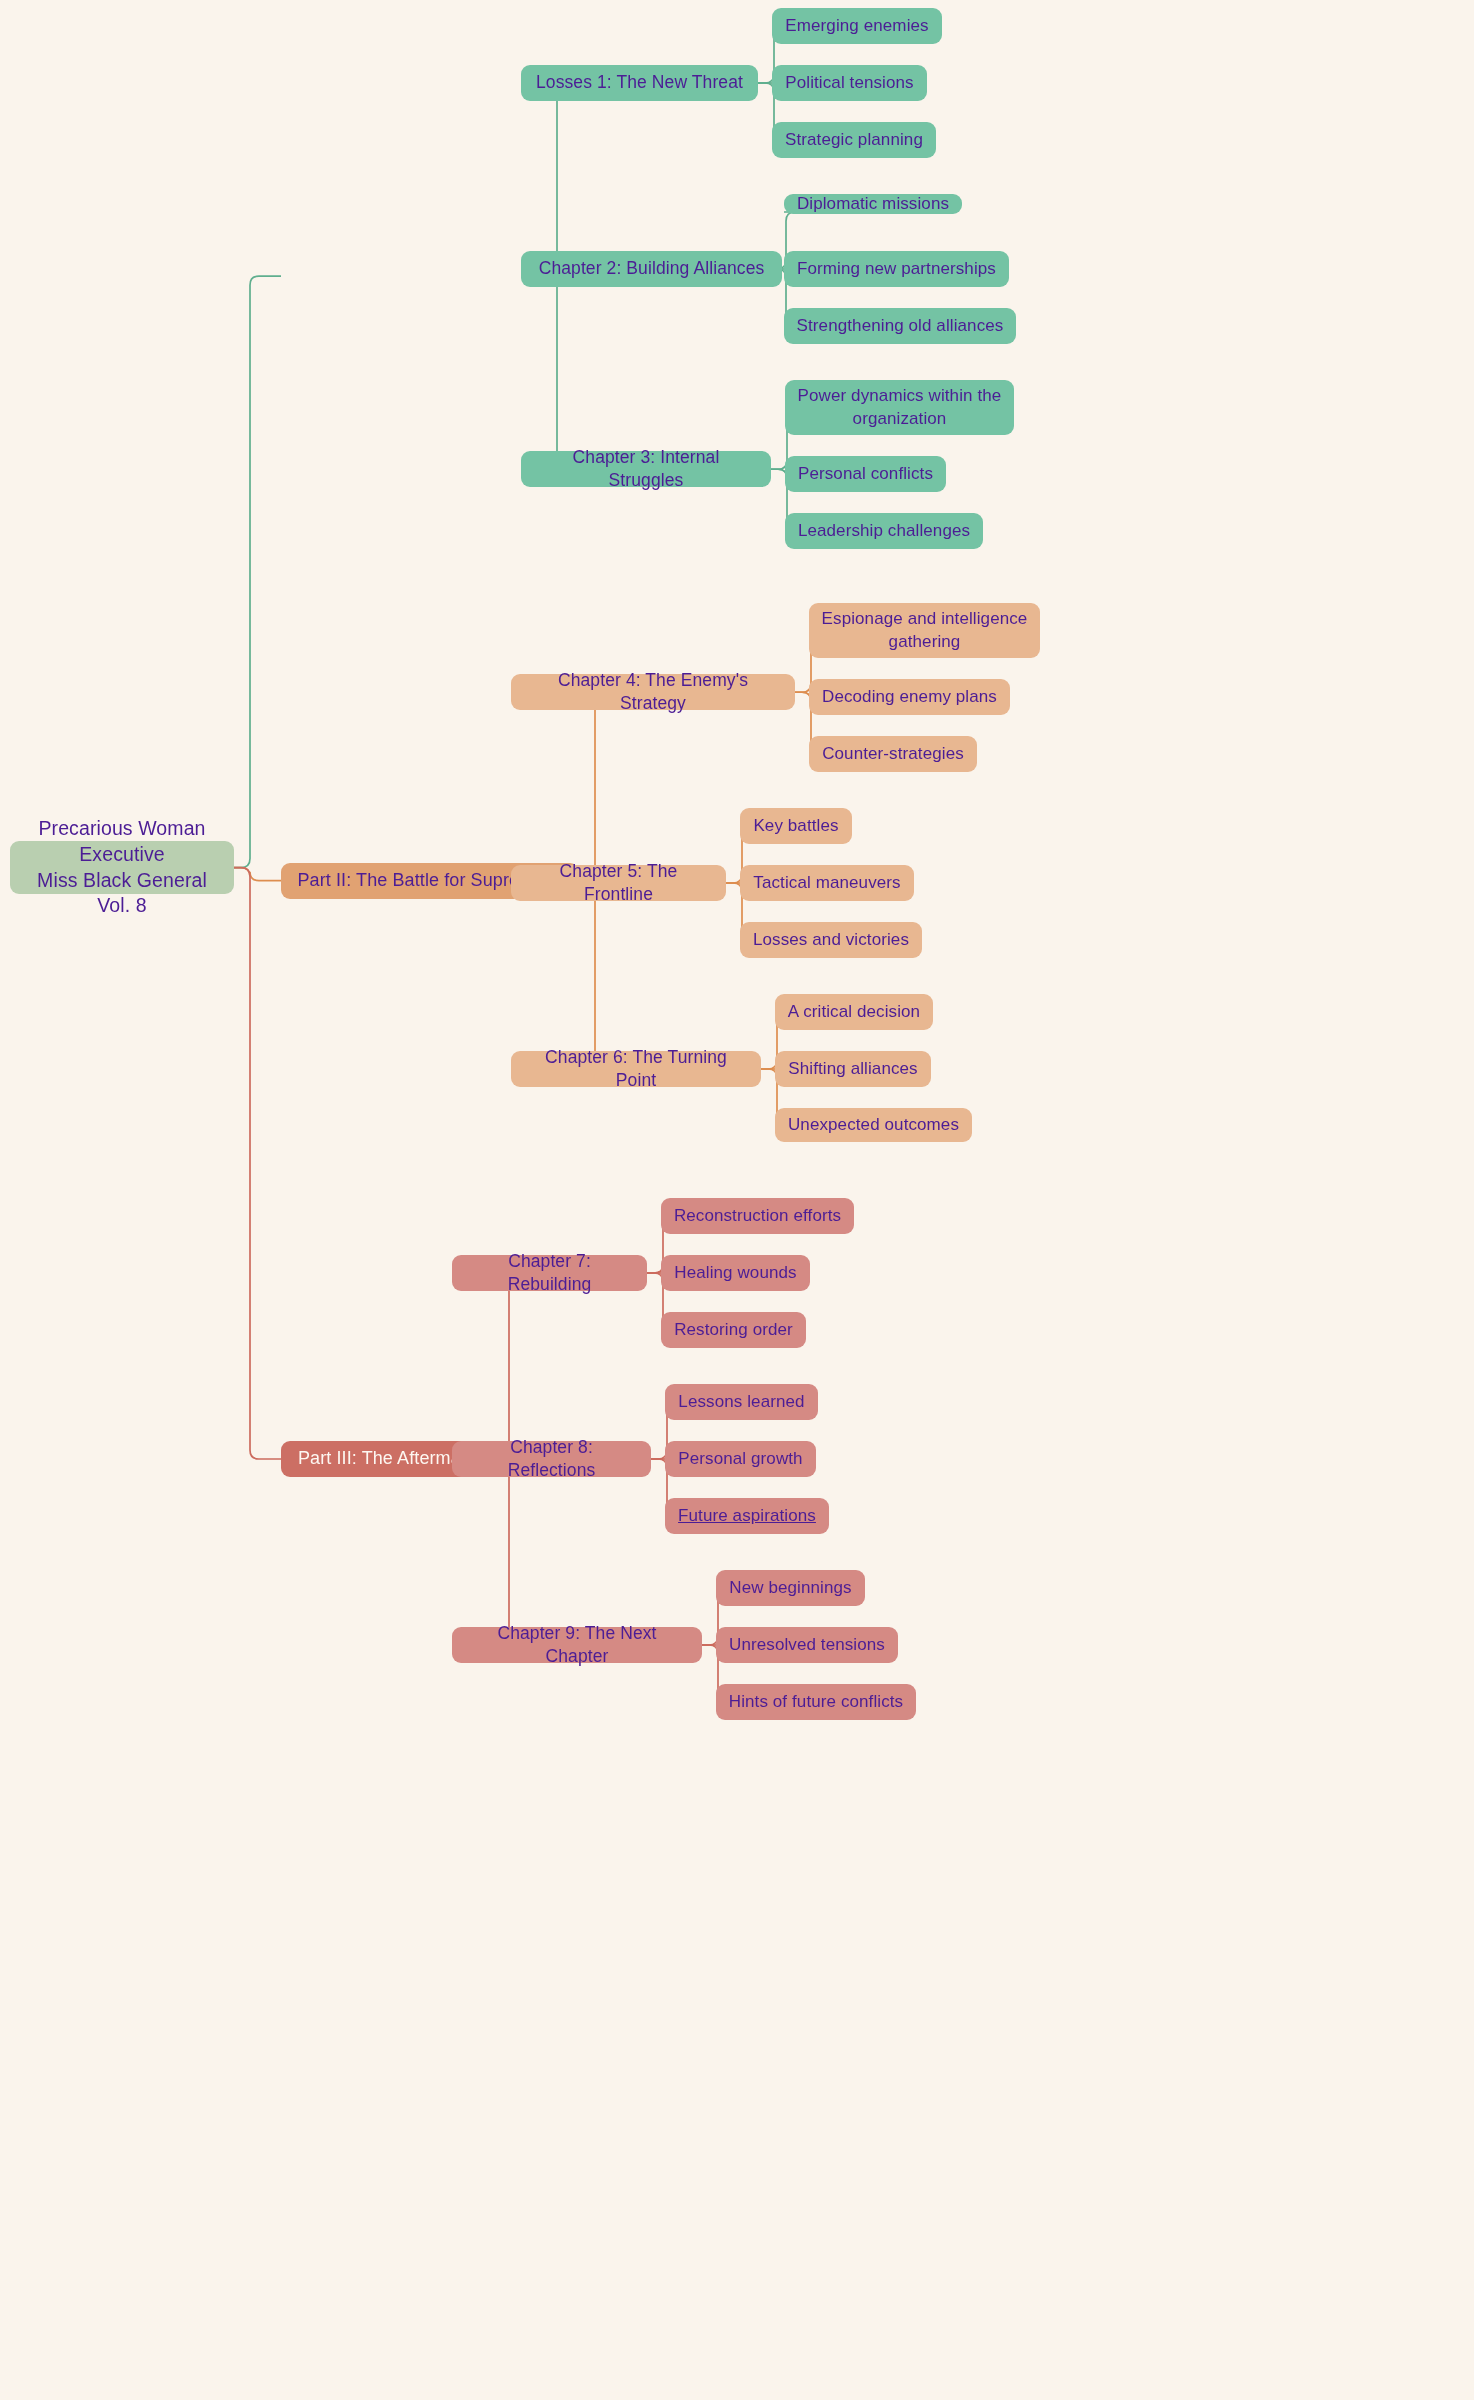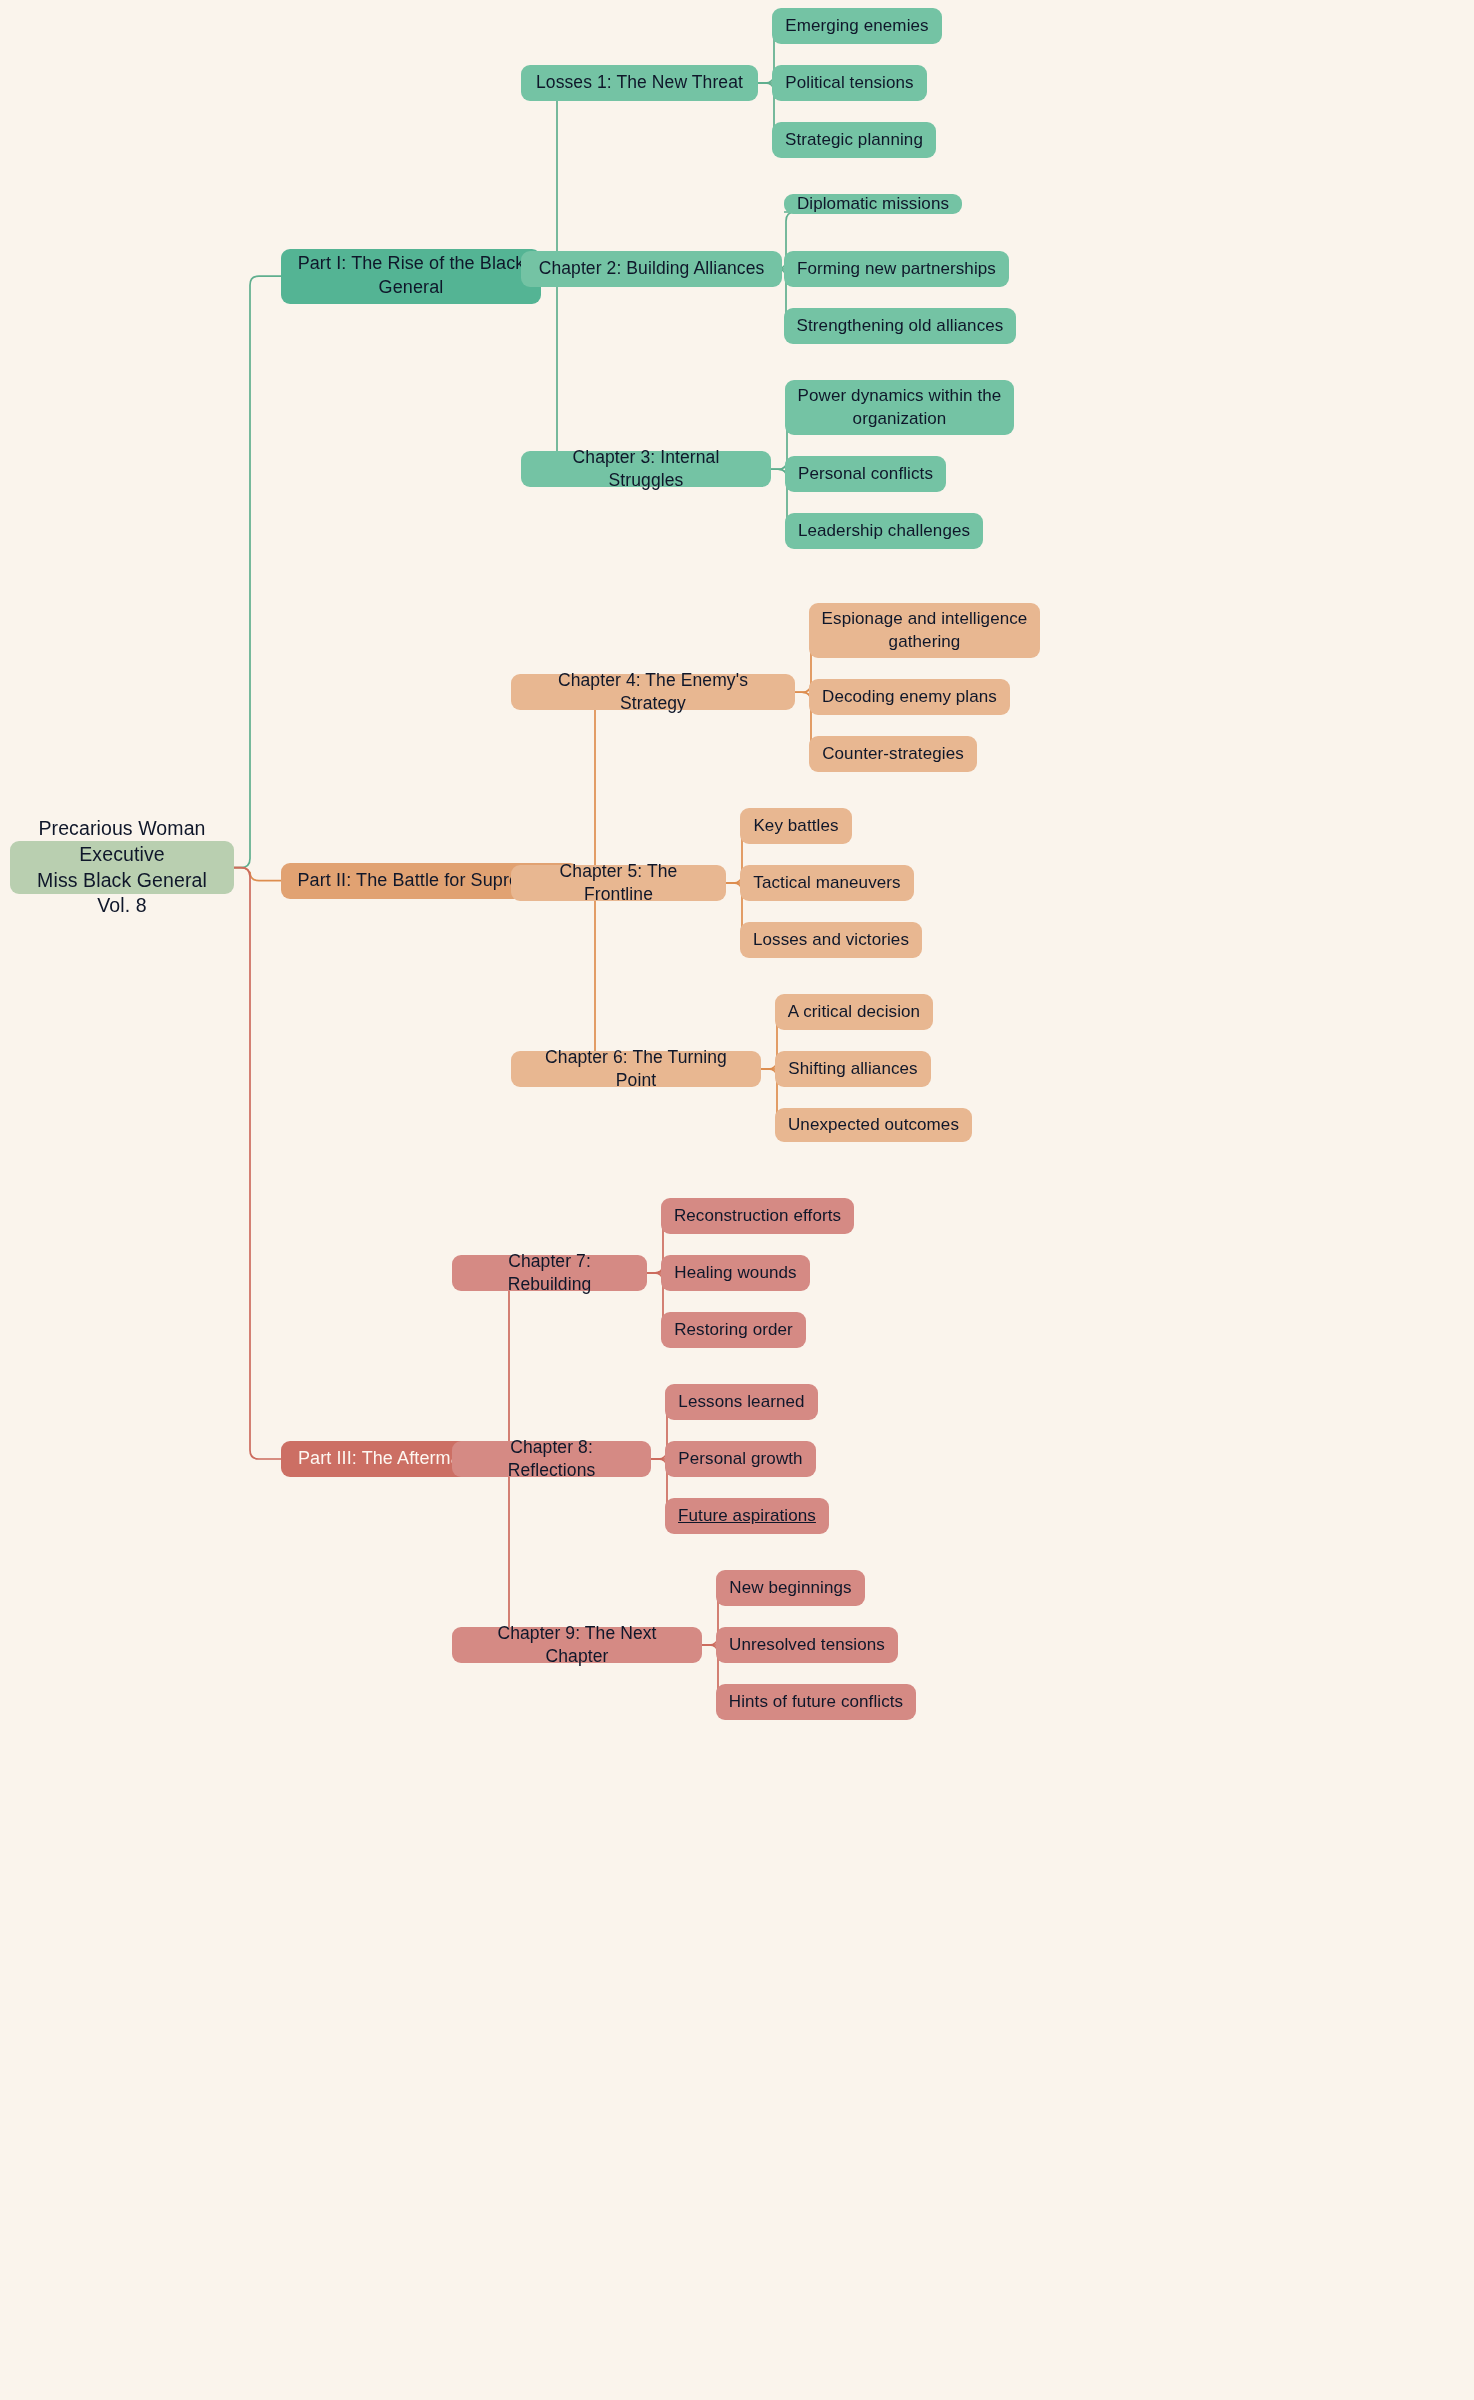--- a/index.html
+++ b/index.html
@@ -32,21 +32,21 @@
   .node {
     position: absolute;
     box-sizing: border-box;
     border-radius: 9px;
     display: flex;
     align-items: center;
     justify-content: center;
     text-align: center;
     line-height: 1.32;
     padding: 6px 12px;
-    color: #0f172a;
+    color: #4c1d95;
     letter-spacing: 0.1px;
     white-space: pre-line;
   }
   .n-root {
     background: #b9cfb0;
     font-size: 19.5px;
   }
   .n-branch {
     font-size: 18px;
   }
@@ -103,22 +103,20 @@
       <path d="M647,1273 L654,1273 Q663,1273 663,1282 L663,1321 Q663,1330 672,1330 L661,1330" fill="none" stroke="#cc6b5e" stroke-width="1.7"></path>
       <path d="M651,1459 L658,1459 Q667,1459 667,1450 L667,1411 Q667,1402 676,1402 L665,1402" fill="none" stroke="#cc6b5e" stroke-width="1.7"></path>
       <path d="M651,1459 L665,1459" fill="none" stroke="#cc6b5e" stroke-width="1.7"></path>
       <path d="M651,1459 L658,1459 Q667,1459 667,1468 L667,1507 Q667,1516 676,1516 L665,1516" fill="none" stroke="#cc6b5e" stroke-width="1.7"></path>
       <path d="M702,1645 L709,1645 Q718,1645 718,1636 L718,1597 Q718,1588 727,1588 L716,1588" fill="none" stroke="#cc6b5e" stroke-width="1.7"></path>
       <path d="M702,1645 L716,1645" fill="none" stroke="#cc6b5e" stroke-width="1.7"></path>
       <path d="M702,1645 L709,1645 Q718,1645 718,1654 L718,1693 Q718,1702 727,1702 L716,1702" fill="none" stroke="#cc6b5e" stroke-width="1.7"></path>
     </svg>
 <div class="node n-root n-root" style="left: 10px; top: 841.062px; width: 224px; height: 53px;">Precarious Woman Executive
 Miss Black General Vol. 8</div>
-    <div class="node n-branch c-green-branch" style="left: 281px; top: 248.625px; width: 260px; height: 55px;">Part I: The Rise of the Black
-General</div>
     <div class="node n-branch c-orange-branch" style="left: 281px; top: 862.625px; width: 298px; height: 36px;">Part II: The Battle for Supremacy</div>
     <div class="node n-branch c-red-branch" style="left: 281px; top: 1441px; width: 212px; height: 36px;">Part III: The Aftermath</div>
     <div class="node n-chapter c-green-node" style="left: 521px; top: 65px; width: 237px; height: 36px;">Losses 1: The New Threat</div>
     <div class="node n-chapter c-green-node" style="left: 521px; top: 251px; width: 261px; height: 36px;">Chapter 2: Building Alliances</div>
     <div class="node n-chapter c-green-node" style="left: 521px; top: 451.25px; width: 250px; height: 36px;">Chapter 3: Internal Struggles</div>
     <div class="node n-chapter c-orange-node" style="left: 511px; top: 674.25px; width: 284px; height: 36px;">Chapter 4: The Enemy's Strategy</div>
     <div class="node n-chapter c-orange-node" style="left: 511px; top: 865px; width: 215px; height: 36px;">Chapter 5: The Frontline</div>
     <div class="node n-chapter c-orange-node" style="left: 511px; top: 1051px; width: 250px; height: 36px;">Chapter 6: The Turning Point</div>
     <div class="node n-chapter c-red-node" style="left: 452px; top: 1255px; width: 195px; height: 36px;">Chapter 7: Rebuilding</div>
     <div class="node n-chapter c-red-node" style="left: 452px; top: 1441px; width: 199px; height: 36px;">Chapter 8: Reflections</div>

